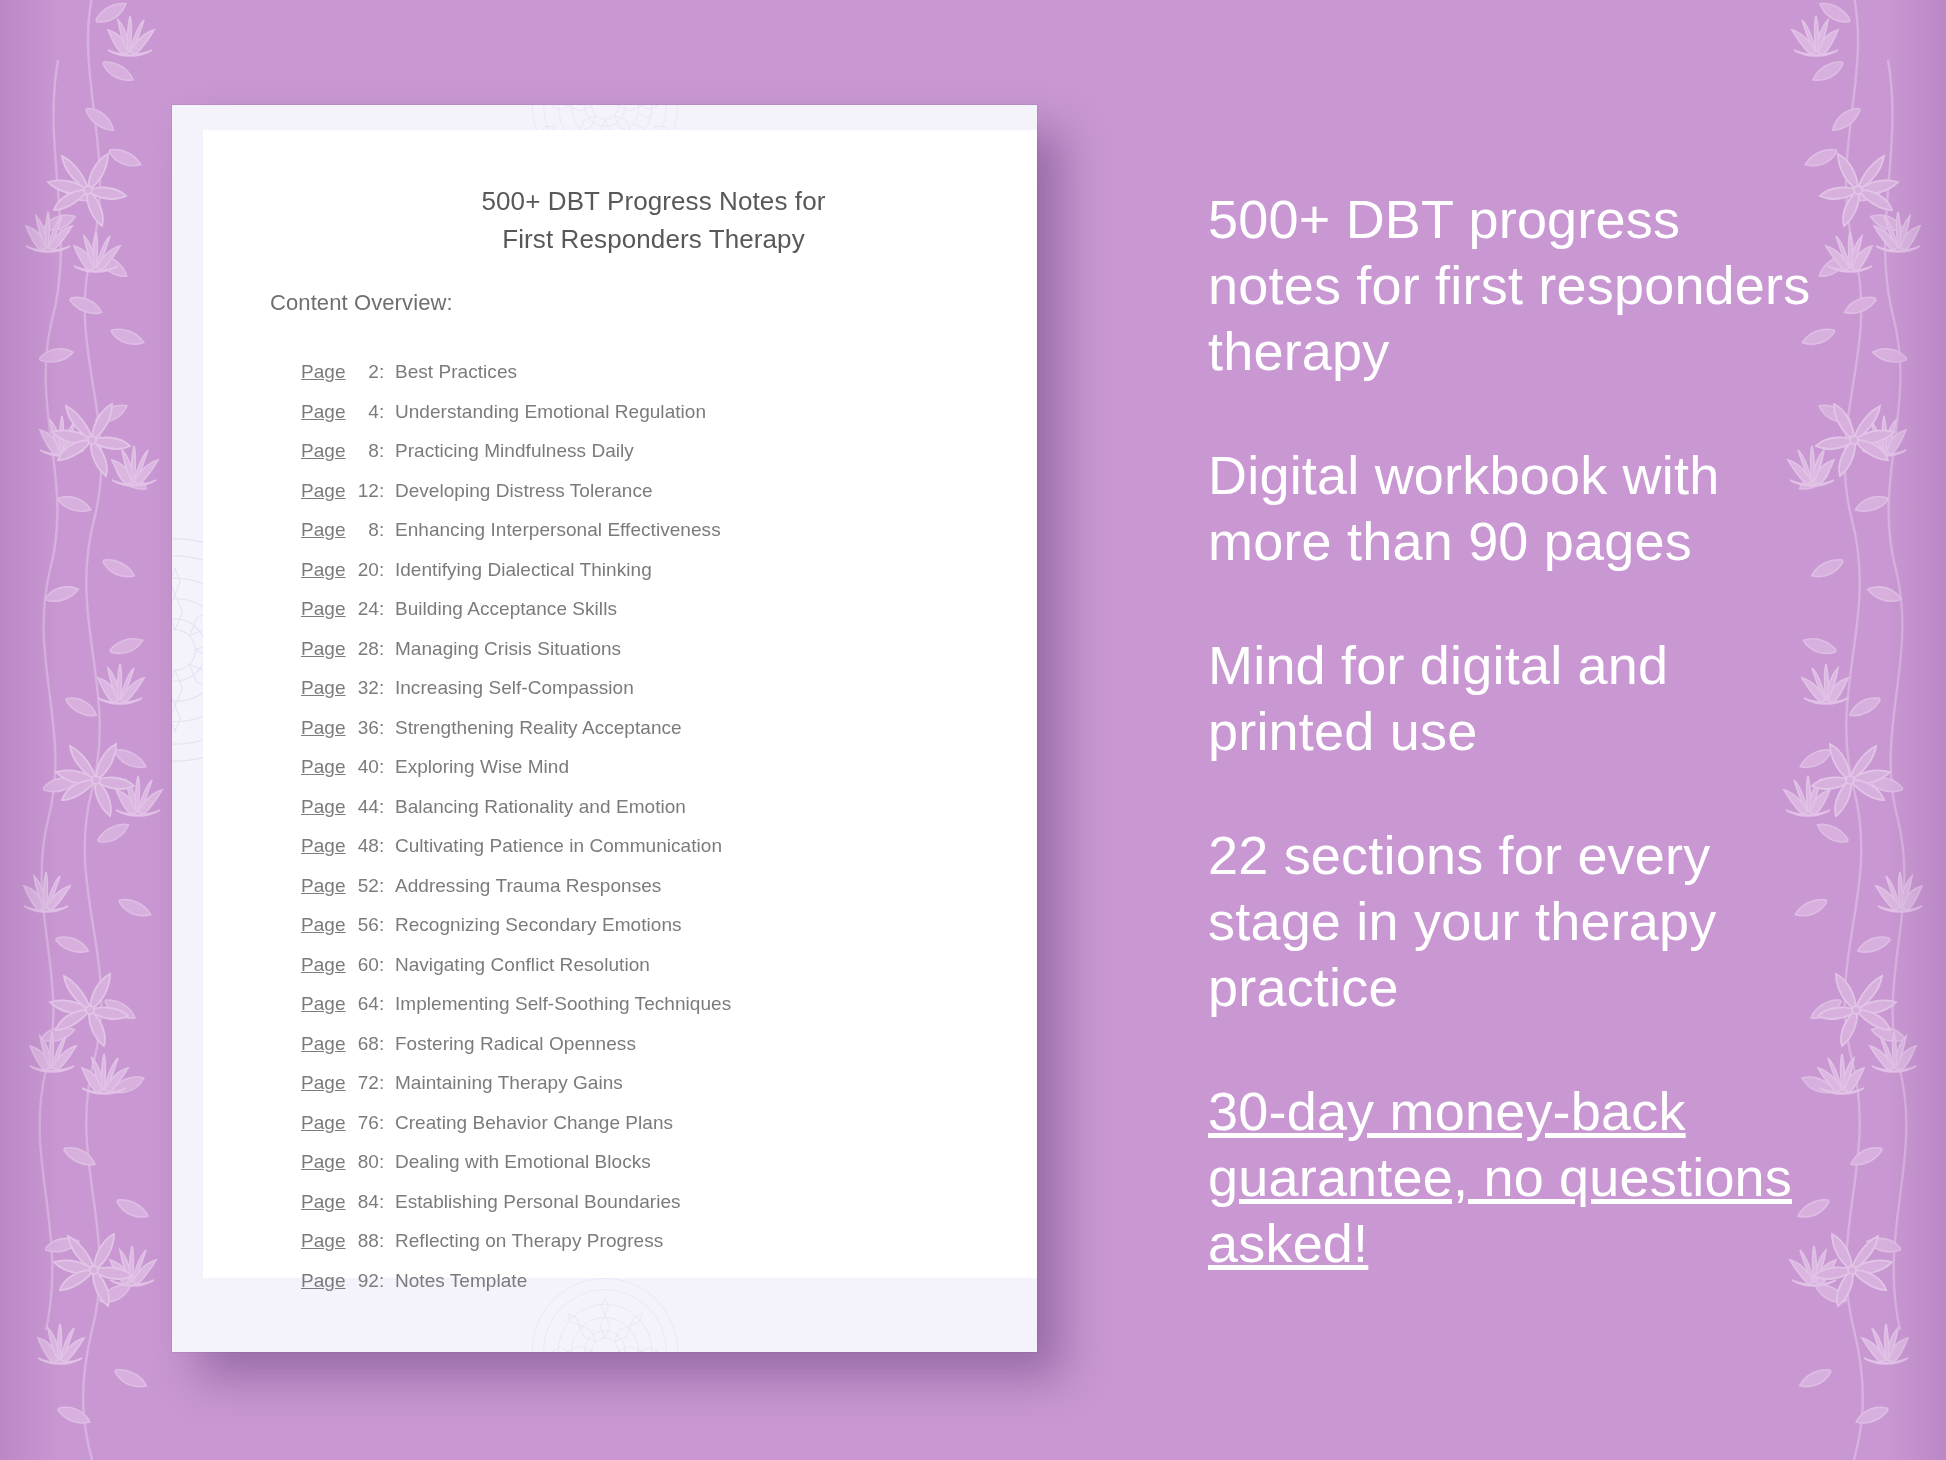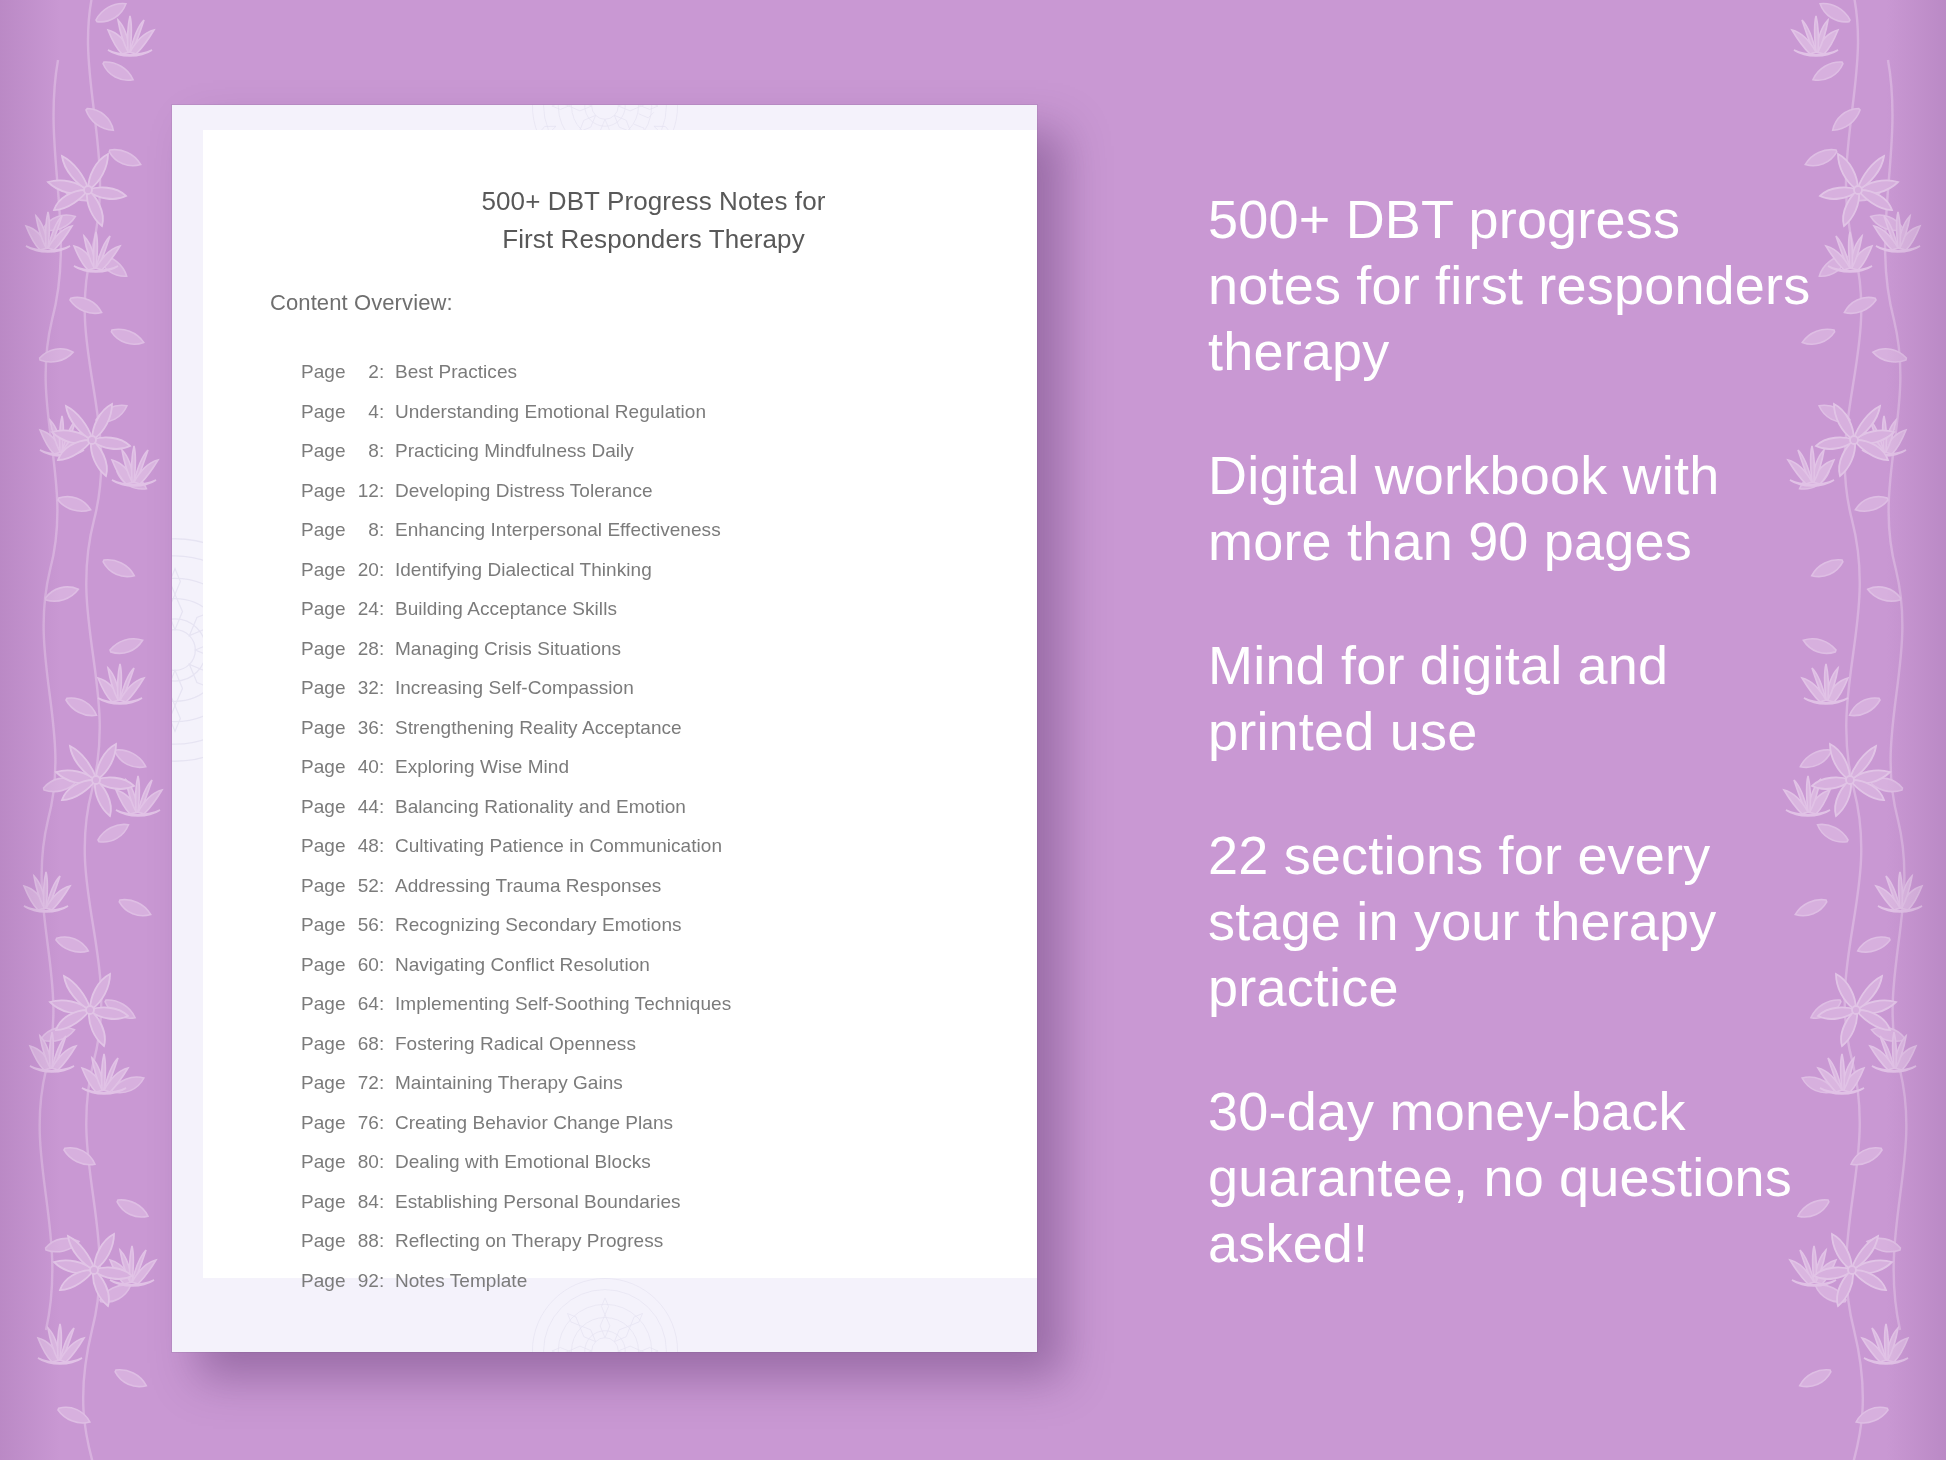--- a/index.html
+++ b/index.html
@@ -55,38 +55,38 @@
     letter-spacing:.1px;
   }
   #toc{
     position:absolute;left:98px;top:222px;right:20px;
   }
   .toc-row{
     height:39.5px;line-height:39.5px;
     font-size:19px;color:#7b7b7b;
     white-space:nowrap;letter-spacing:.05px;
   }
-  .toc-word{display:inline-block;}
+  .toc-word{display:inline-block;text-decoration:underline;}
   .toc-num{display:inline-block;width:28px;text-align:right;}
   .toc-colon{display:inline-block;width:16px;}
   .toc-title{display:inline-block;}
 
   
   #promo{
     position:absolute;left:1208px;top:186px;width:610px;
   }
   .promo-block{
     color:#ffffff;
     font-size:54px;
     line-height:66px;
     font-weight:400;
     letter-spacing:.2px;
     margin-bottom:58px;
   }
-  .promo-block:last-child{margin-bottom:4px;}
+  .promo-block:last-child{margin-bottom:4px;text-decoration:underline;}
 </style>
 </head>
 <body>
 
 <div id="bg"></div>
 
 <svg class="vine left" viewBox="0 0 176 1460" preserveAspectRatio="none" xmlns="http://www.w3.org/2000/svg">
   <defs>
     <g id="lotus">
       <path d="M0,0 C-6,-14 -14,-20 -22,-22 C-18,-12 -14,-4 -8,2 Z"></path>

